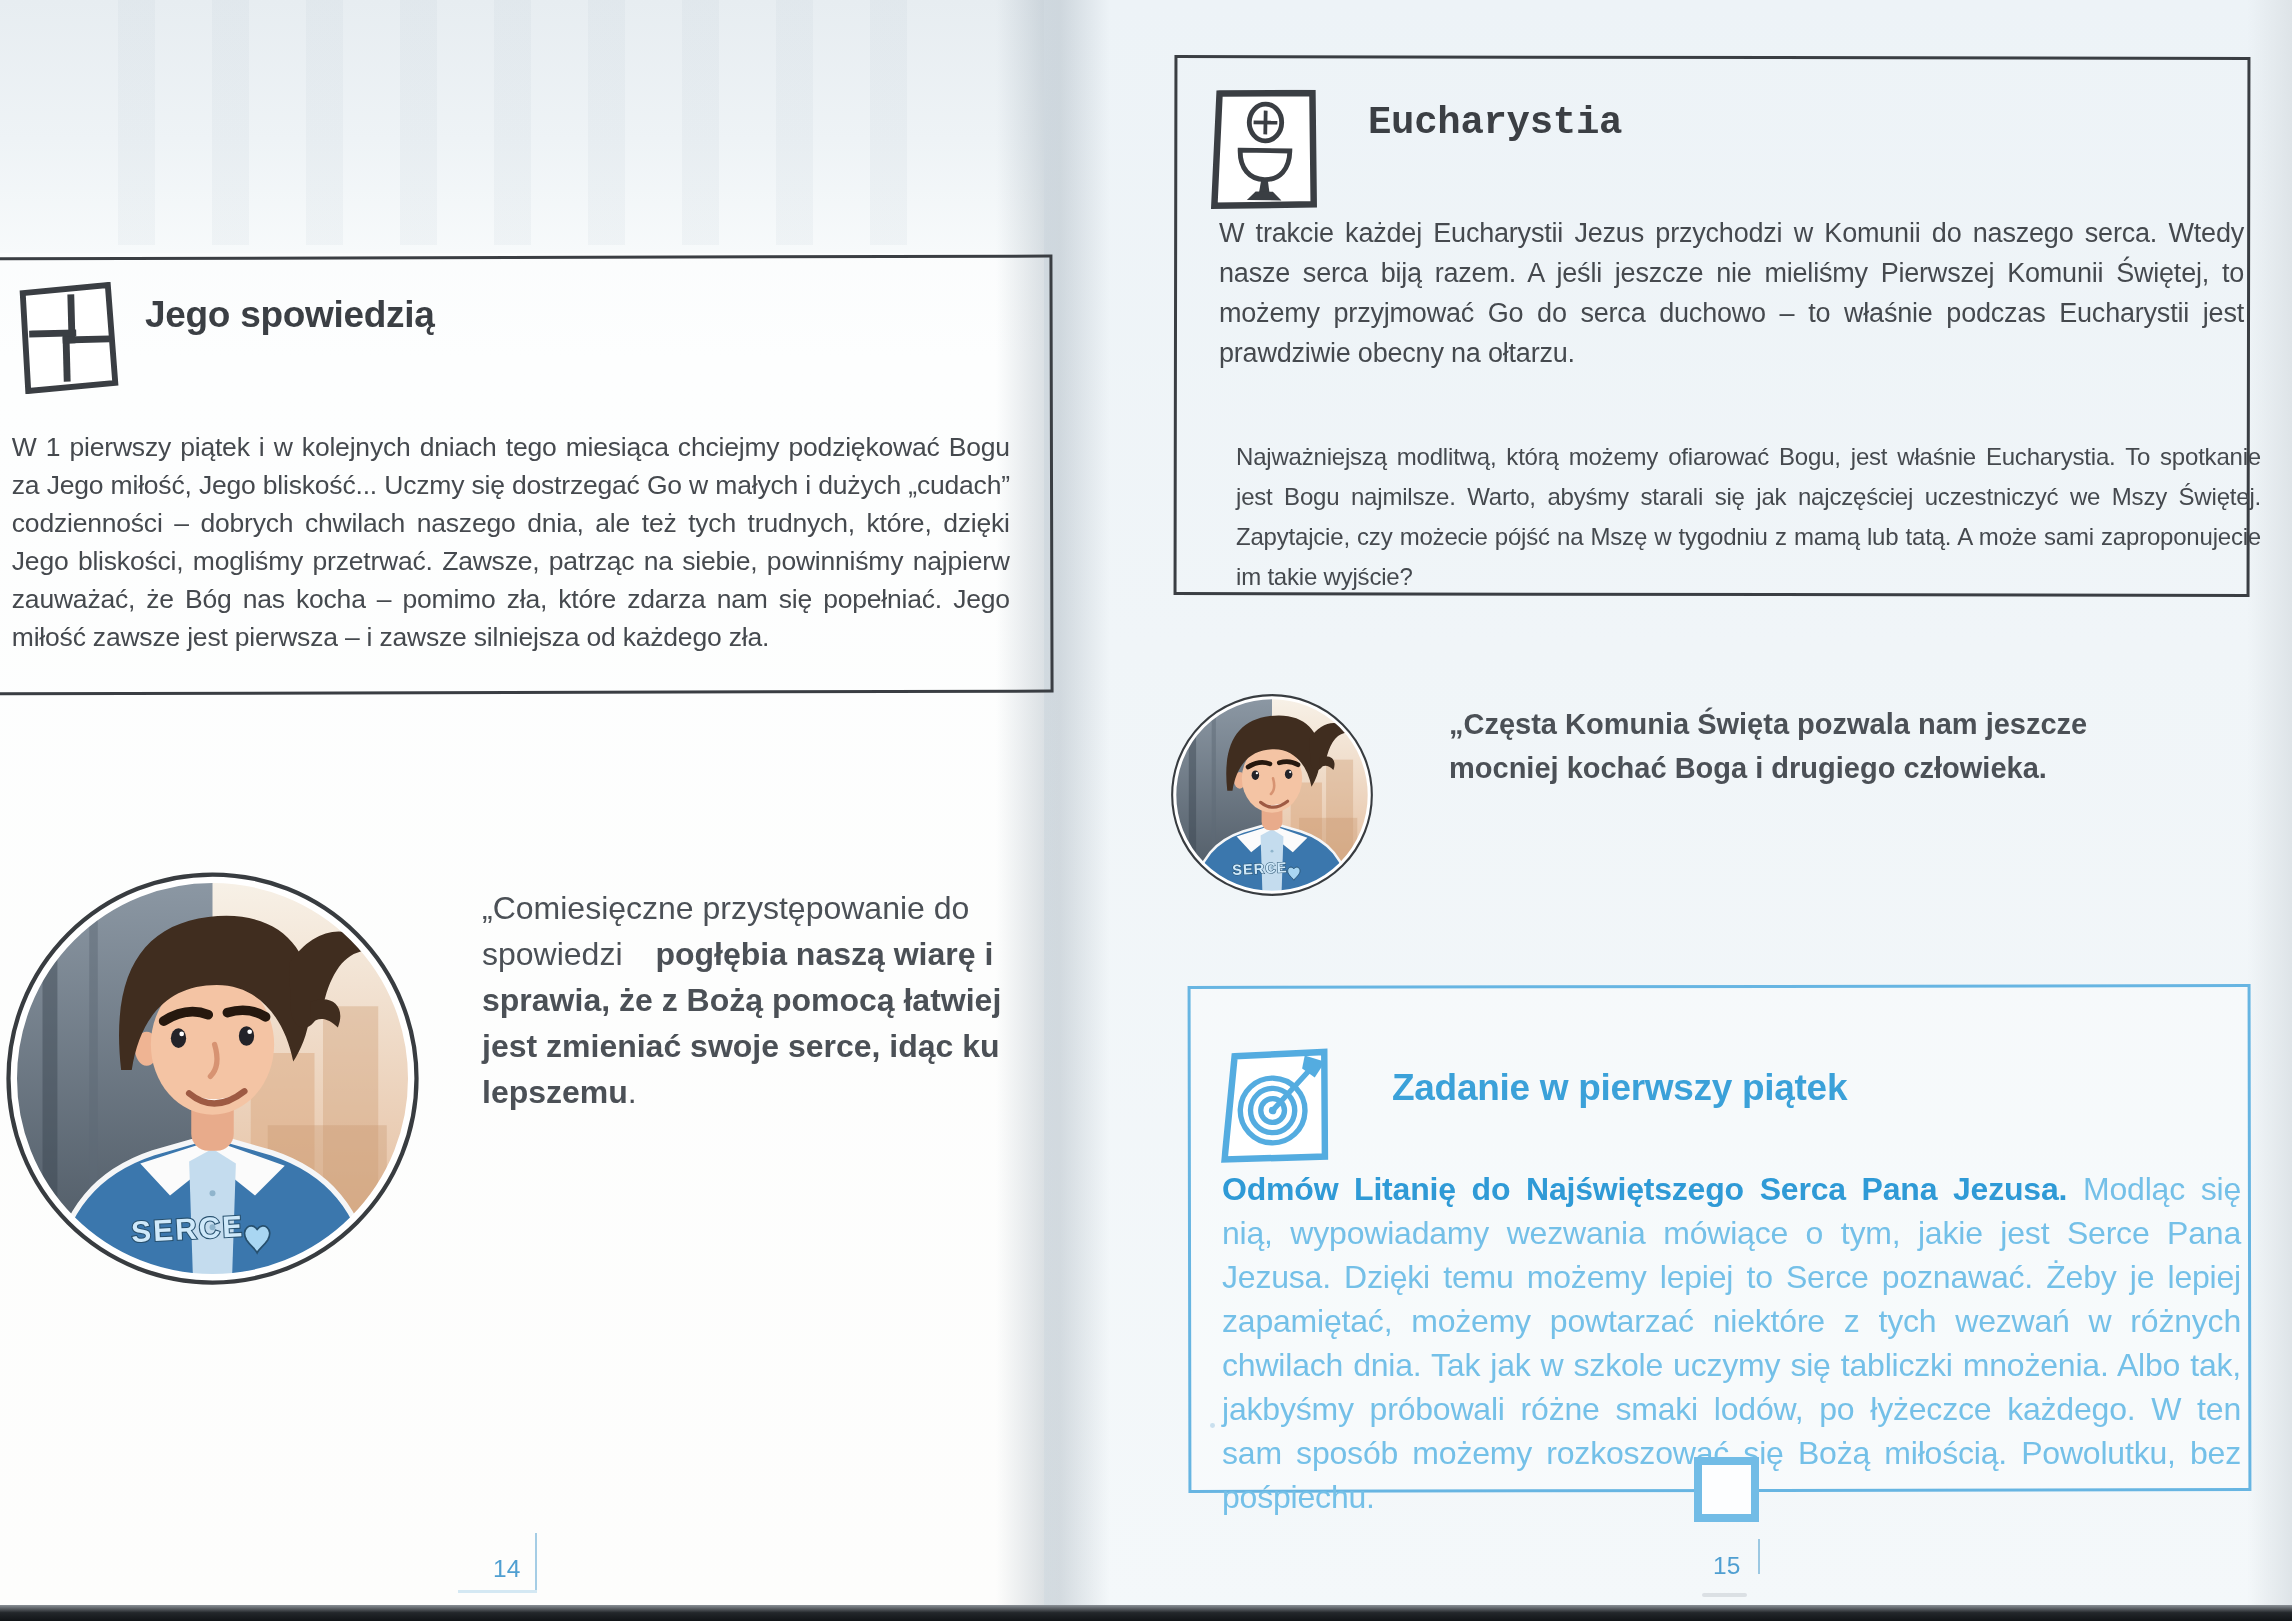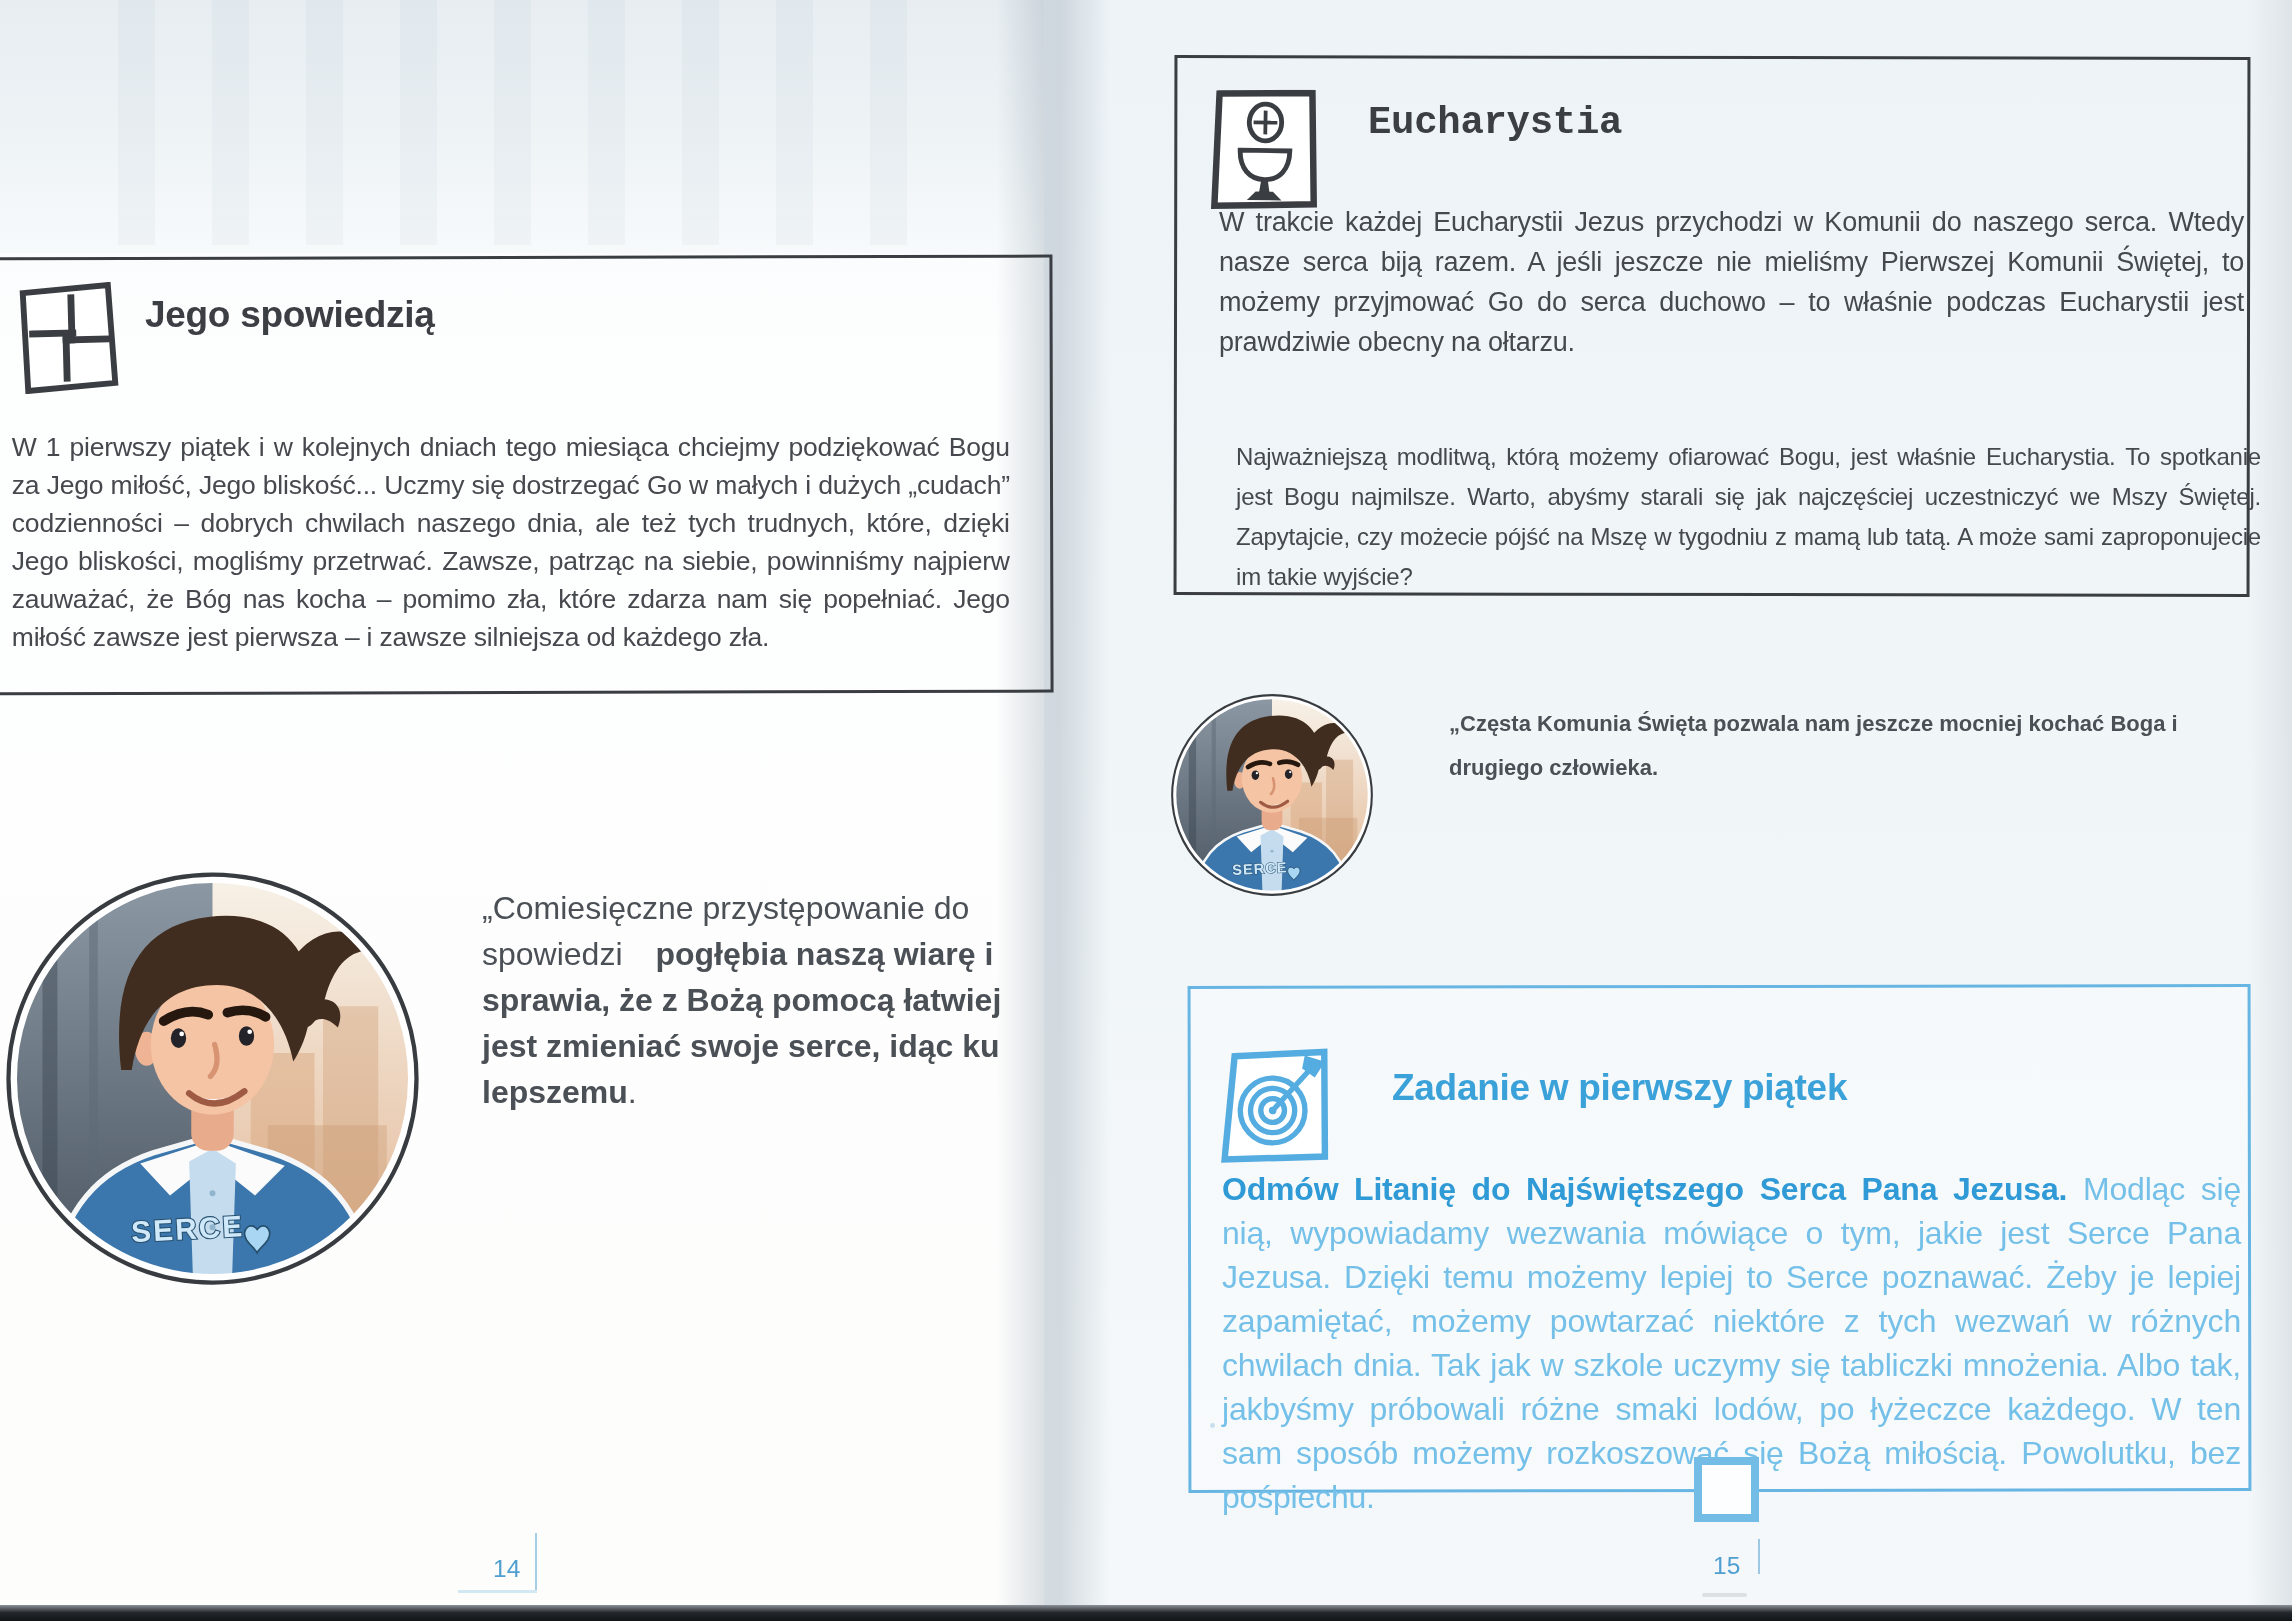--- a/index.html
+++ b/index.html
@@ -28,27 +28,27 @@
   #confession-box{left:-9.8px;top:256px;width:1057px;height:432px;transform:rotate(-.15deg);}
   #eucharist-box{left:1174px;top:56px;width:1070px;height:534px;transform:rotate(.1deg);}
 
   .section-title{font-weight:bold;color:#3b3f44;letter-spacing:-0.3px;white-space:nowrap;}
   .body-text{text-align:justify;letter-spacing:-0.2px;}
 
   #confession-title{left:145px;top:294px;font-size:37px;}
   #confession-body{left:11.8px;top:428px;width:998px;font-size:26.5px;line-height:38px;}
 
   #eucharist-title{left:1368px;top:101px;font-size:39px;font-family:Liberation Mono, monospace;}
-  #eucharist-p1{left:1219px;top:202px;width:1025px;font-size:27px;line-height:40px;}
+  #eucharist-p1{left:1219px;top:213px;width:1025px;font-size:27px;line-height:40px;}
   #eucharist-p2{left:1236px;top:409px;width:1025px;font-size:24px;line-height:40px;margin-top:28px;}
 
   
   #quote-left{left:482px;top:885px;width:570px;font-size:32px;line-height:46px;color:#4b5056;}
   #quote-left .second{margin-top:29px;}
-  #quote-right{left:1449px;top:702px;width:735px;font-size:22px;line-height:44px;color:#4b5056;}
+  #quote-right{left:1449px;top:702px;width:735px;font-size:29px;line-height:44px;color:#4b5056;}
   #quote-right .second{margin-top:23.5px;}
   .q-bold{font-weight:bold;margin-left:24px;}
   #quote-left p,#quote-right p{margin:0;}
 
   
   #task-box{left:1188px;top:985px;width:1057px;height:501px;border:3.9px solid #67b5e2;
             background:rgba(255,255,255,.35);transform:rotate(-.1deg);}
   #task-title{left:1392px;top:1067px;font-size:37px;font-weight:bold;color:#3ba1d9;letter-spacing:-0.3px;white-space:nowrap;}
   #task-body{left:1222px;top:1167px;width:1019px;font-size:32px;line-height:44px;
              text-align:justify;color:#74c0e8;letter-spacing:-0.2px;}

